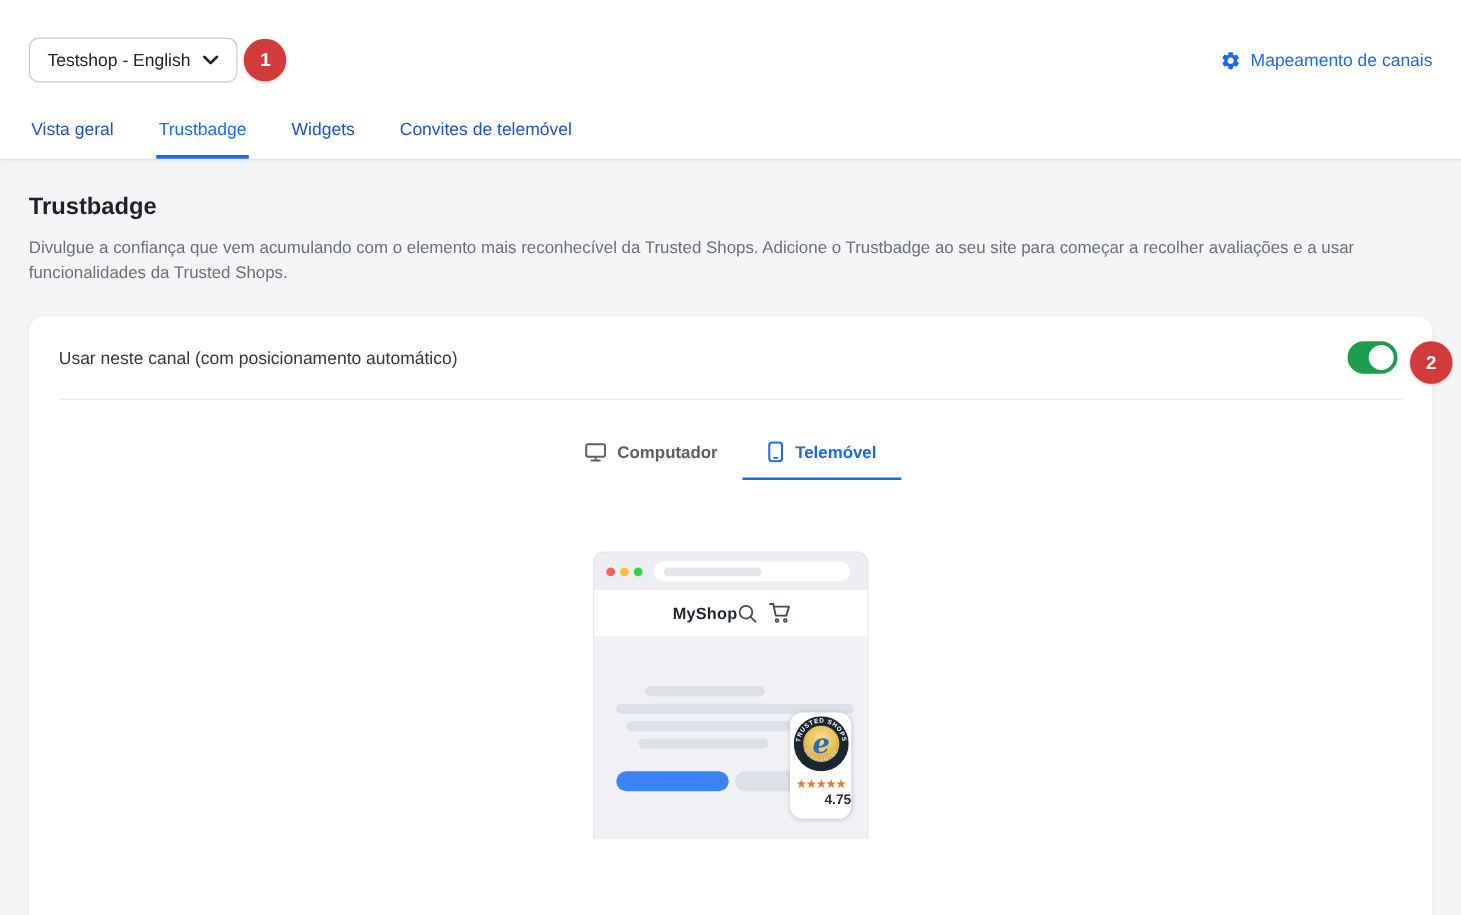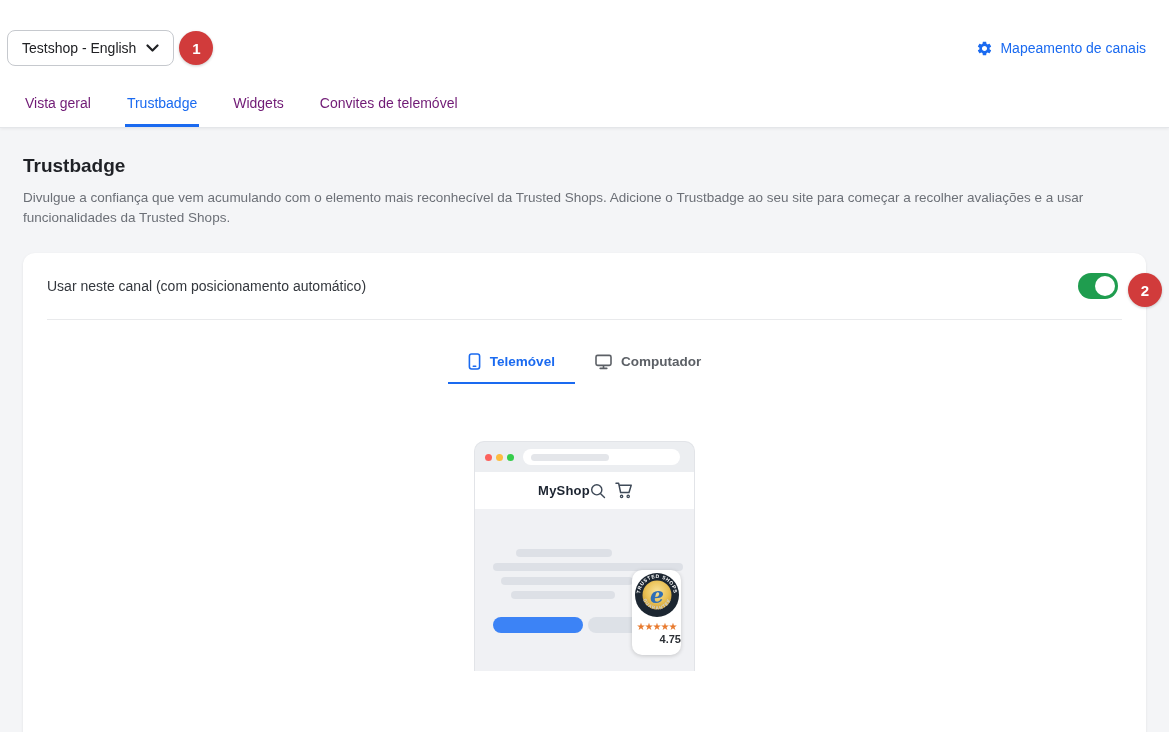--- a/index.html
+++ b/index.html
@@ -1,32 +1,32 @@
 <!DOCTYPE html>
 <html style="--accent: #1a6af0; --green: #1f9d4f; --step-red: #d13b3b; --star: #e87a2e; --cta: #3c83f6;"><head>
 <meta charset="utf-8">
 <style>
   * { margin:0; padding:0; box-sizing:border-box; }
   html,body { width:1169px; height:732px; overflow:hidden; }
   body { font-family:"Liberation Sans","DejaVu Sans",sans-serif; background:#f4f5f7; color:#202226; }
 
   
   .topbar { background:#fff; border-bottom:1px solid #e4e6e9; box-shadow:0 1px 3px rgba(0,0,0,.06); }
-  .topbar-row { display:flex; align-items:center; justify-content:space-between; padding:30px 23px 0 7px; }
+  .topbar-row { display:flex; align-items:center; justify-content:space-between; padding:30px 23px 0 23px; }
   .topbar-left { display:flex; align-items:center; }
   .shop-selector { display:flex; align-items:center; gap:10px; height:36px; padding:0 14px; background:#fff;
                    border:1px solid #c6c9ce; border-radius:8px; cursor:pointer; font-size:14px; color:#202124; }
   .step-badge { width:34px; height:34px; border-radius:50%; background:var(--step-red,#d13b3b); color:#fff;
                 font-size:15px; font-weight:bold; display:flex; align-items:center; justify-content:center;
                 box-shadow:0 1px 3px rgba(0,0,0,.2); flex:none; }
   .badge1 { margin-left:5px; }
   .map-link { display:flex; align-items:center; gap:7px; color:var(--accent,#1a6af0); font-size:14px; cursor:pointer; text-decoration:none; }
 
   .nav-tabs { display:flex; gap:32px; padding:29px 23px 0 23px; }
-  .nav-tab { font-size:14px; font-weight:500; color:#701a75; padding:0 2px 13px 2px; cursor:pointer;
+  .nav-tab { font-size:14px; font-weight:500; color:#1d4ed8; padding:0 2px 13px 2px; cursor:pointer;
              border-bottom:3px solid transparent; }
   .nav-tab.active { color:var(--accent,#1a6af0); border-bottom-color:var(--accent,#1a6af0); }
 
   
   .content { padding:0 23px; }
   .page-title { margin-top:27px; font-size:19px; font-weight:bold; color:#1f2126; }
   .page-desc { margin-top:11px; max-width:1122px; font-size:13.5px; line-height:20px; color:#6c7077; }
 
   
   .card { position:relative; margin-top:25px; background:#fff; border-radius:12px;
@@ -114,34 +114,34 @@
       <div class="toggle">
         <div class="toggle-knob"></div>
       </div>
     </div>
     <div class="step-badge badge2">2</div>
     <hr class="card-divider">
 
     <div class="auto-section">
 
       <div class="device-tabs">
-        <div class="device-tab active">
-          <svg width="13" height="17" viewBox="0 0 13 17">
-            <rect x="1.4" y="1" width="10.2" height="15" rx="2.2" fill="none" stroke="#1a6af0" stroke-width="1.6"></rect>
-            <line x1="5.2" y1="13.2" x2="7.8" y2="13.2" stroke="#1a6af0" stroke-width="1.4" stroke-linecap="round"></line>
-          </svg>
-          <span>Telemóvel</span>
-        </div>
         <div class="device-tab">
           <svg width="17" height="16" viewBox="0 0 17 16">
             <rect x="1" y="1.4" width="15" height="10" rx="1.6" fill="none" stroke="#5c6066" stroke-width="1.6"></rect>
             <line x1="8.5" y1="11.4" x2="8.5" y2="14" stroke="#5c6066" stroke-width="1.6"></line>
             <line x1="5.2" y1="14.4" x2="11.8" y2="14.4" stroke="#5c6066" stroke-width="1.6" stroke-linecap="round"></line>
           </svg>
           <span>Computador</span>
+        </div>
+        <div class="device-tab active">
+          <svg width="13" height="17" viewBox="0 0 13 17">
+            <rect x="1.4" y="1" width="10.2" height="15" rx="2.2" fill="none" stroke="#1a6af0" stroke-width="1.6"></rect>
+            <line x1="5.2" y1="13.2" x2="7.8" y2="13.2" stroke="#1a6af0" stroke-width="1.4" stroke-linecap="round"></line>
+          </svg>
+          <span>Telemóvel</span>
         </div>
       </div>
 
       <div class="mockup">
         <div class="browser-bar">
           <div class="dots">
             <div class="dot dot-red"></div>
             <div class="dot dot-yellow"></div>
             <div class="dot dot-green"></div>
           </div>

